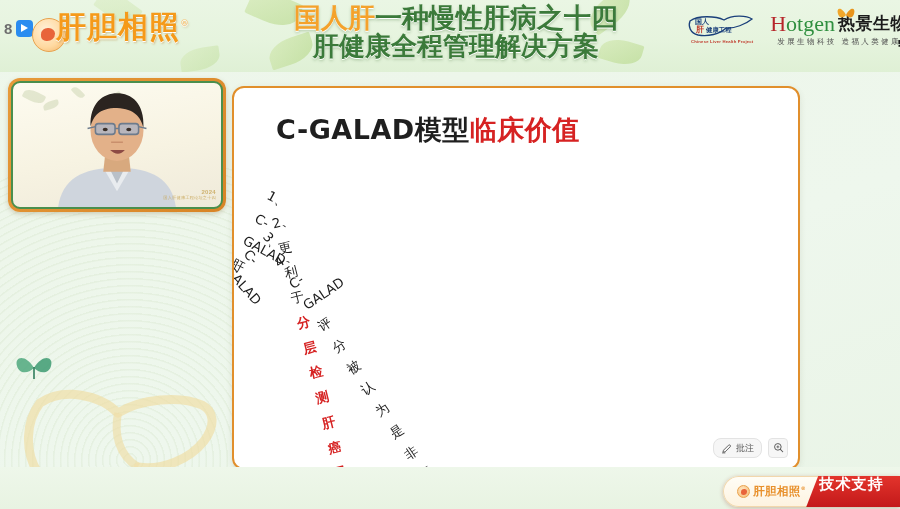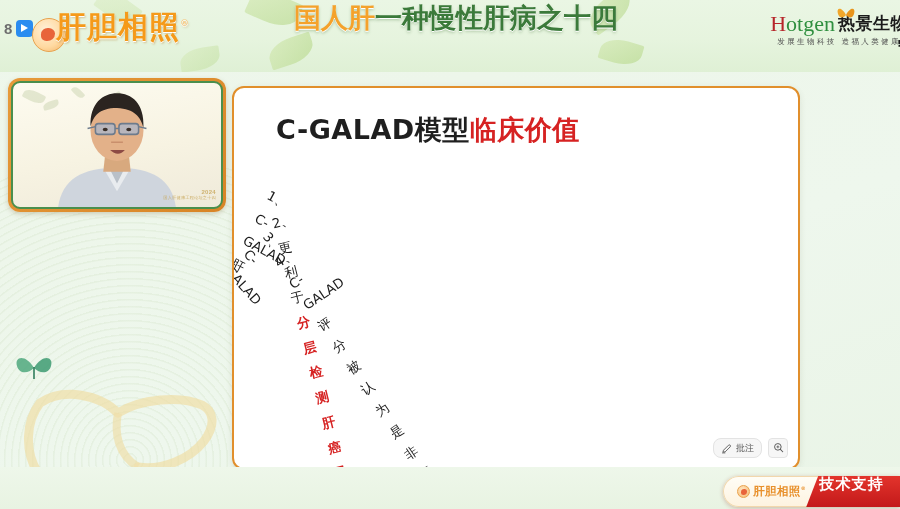--- a/index.html
+++ b/index.html
@@ -379,23 +379,33 @@
         </svg>
       </span>
     </div>
     <div class="round-seal"></div>
     <div class="brand-cn">
       <span>肝胆相照</span><sup>®</sup>
     </div>
 
     <div class="hdr-title">
       <div class="line1"><span class="hl">国人肝</span><span>一种慢性肝病</span><span>之十四</span></div>
+      <div class="line2">肝健康全程管理解决方案</div>
     </div>
 
     <div class="brand-right">
+      <div class="logo-clhp">
+        <svg viewBox="0 0 72 26" width="72" height="26">
+          <path d="M4 9 C2 14 4 21 12 23 C22 25 34 22 40 16 C48 17 60 12 66 7 C60 3 46 3 38 8 C30 4 12 3 4 9 Z" fill="none" stroke="#1a3f7a" stroke-width="1.3"></path>
+          <text x="9" y="12" font-family="DejaVu Sans, sans-serif" font-size="7" font-weight="700" fill="#1a3f7a">国人</text>
+          <text x="10" y="20" font-family="DejaVu Sans, sans-serif" font-size="8" font-weight="700" fill="#c0392b">肝</text>
+          <text x="20" y="20" font-family="DejaVu Sans, sans-serif" font-size="6.4" font-weight="700" fill="#1a3f7a">健康工程</text>
+        </svg>
+        <div class="sub">Chinese Liver Health Project</div>
+      </div>
 
       <div class="logo-hotgen">
         <svg class="bfly" viewBox="0 0 20 18">
           <path d="M10 10 C5 1 0 3 2 9 C3.5 14 8 13 10 10 Z" fill="#f0a62a"></path>
           <path d="M10 10 C15 1 20 3 18 9 C16.5 14 12 13 10 10 Z" fill="#e8941c"></path>
         </svg>
         <div class="row">
           <span class="en"><span class="r">H</span><span class="g">otgen</span></span>
           <span class="cn">热景生物</span>
         </div>

